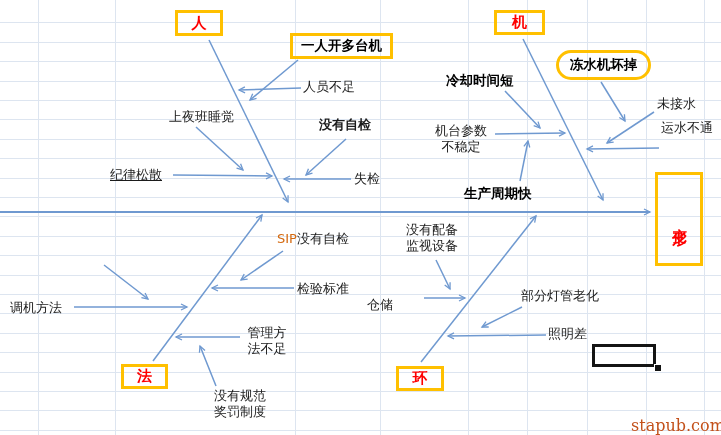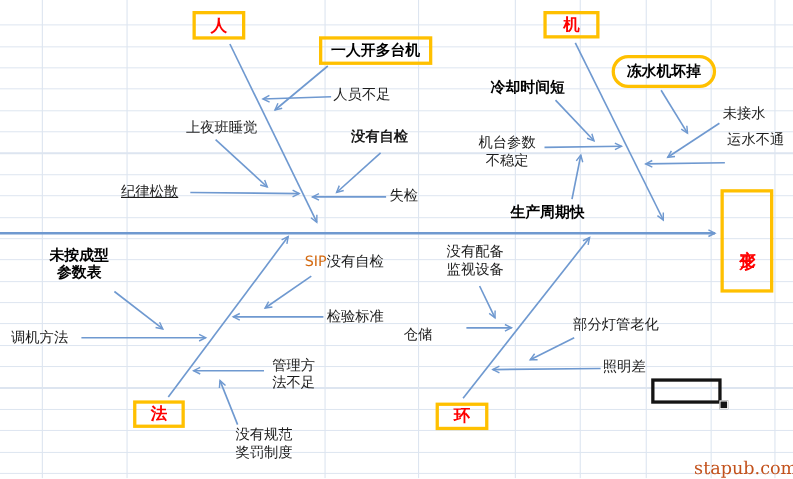--- a/index.html
+++ b/index.html
@@ -6,21 +6,21 @@
   #canvas{position:relative;width:721px;height:435px;background:#fff;overflow:hidden;
           font-family:"DejaVu Sans",sans-serif;
           background-image:repeating-linear-gradient(to bottom,#fff 0px,#fff 18.4px,#dde5f0 18.4px,#dde5f0 19.4px);
           background-position:0 4px;}
   .vline{position:absolute;top:0;bottom:0;width:1px;background:#dde5f0;}
   svg.arrows{position:absolute;left:0;top:0;pointer-events:none;}
   .ar{stroke:#6f99d0;stroke-width:1.5;fill:none;}
   .sp{stroke-width:2.2;}
   .lbl{position:absolute;font-size:13px;line-height:16px;color:#1c1c1c;white-space:pre-line;}
   .bold{font-weight:bold;font-size:13.5px;color:#000;}
-  .ctr{text-align:center;font-family:Liberation Mono, monospace;}
+  .ctr{text-align:center;}
   .cat-box{position:absolute;border:3px solid #ffc000;color:#fe0000;font-weight:bold;font-size:15px;
            display:flex;align-items:center;justify-content:center;background:transparent;}
   .cause-box{position:absolute;border:3px solid #ffc000;font-weight:bold;font-size:13.5px;color:#000;
            display:flex;align-items:center;justify-content:center;background:transparent;white-space:nowrap;}
   .effect-box{position:absolute;left:655px;top:172px;width:42px;height:88px;border:3px solid #ffc000;
            color:#fe0000;font-weight:bold;font-size:15px;display:flex;align-items:center;justify-content:center;}
   .effect-txt{writing-mode:vertical-rl;text-orientation:upright;letter-spacing:4px;}
   .sip-prefix{color:#d4690f;}
   .sel-rect{position:absolute;left:592px;top:344px;width:58px;height:17px;border:3px solid #141414;}
   .sel-handle{position:absolute;left:654px;top:364px;width:6px;height:6px;background:#141414;border:1px solid #fff;}
@@ -110,22 +110,20 @@
   <div class="lbl" style="left:319px;top:117px;font-weight:bold;">没有自检</div>
   <div class="lbl" style="left:354px;top:171px;">失检</div>
 
   <div class="lbl bold" style="left:446px;top:72px;">冷却时间短</div>
   <div class="lbl ctr" style="left:428px;top:123px;width:66px;">机台参数
 不稳定</div>
   <div class="lbl bold" style="left:464px;top:185px;">生产周期快</div>
   <div class="lbl" style="left:657px;top:96px;">未接水</div>
   <div class="lbl" style="left:661px;top:120px;">运水不通</div>
 
-  <div class="lbl bold ctr" style="left:38px;top:226px;width:68px;">未按成型
-参数表</div>
   <div class="lbl" style="left:10px;top:300px;">调机方法</div>
   <div class="lbl" style="left:277px;top:231px;"><span class="sip-prefix">SIP</span><span>没有自检</span></div>
   <div class="lbl" style="left:297px;top:281px;">检验标准</div>
   <div class="lbl ctr" style="left:242px;top:325px;width:50px;">管理方
 法不足</div>
   <div class="lbl ctr" style="left:401px;top:222px;width:62px;">没有配备
 监视设备</div>
 
   <div class="lbl ctr" style="left:211px;top:388px;width:58px;">没有规范
 奖罚制度</div>

